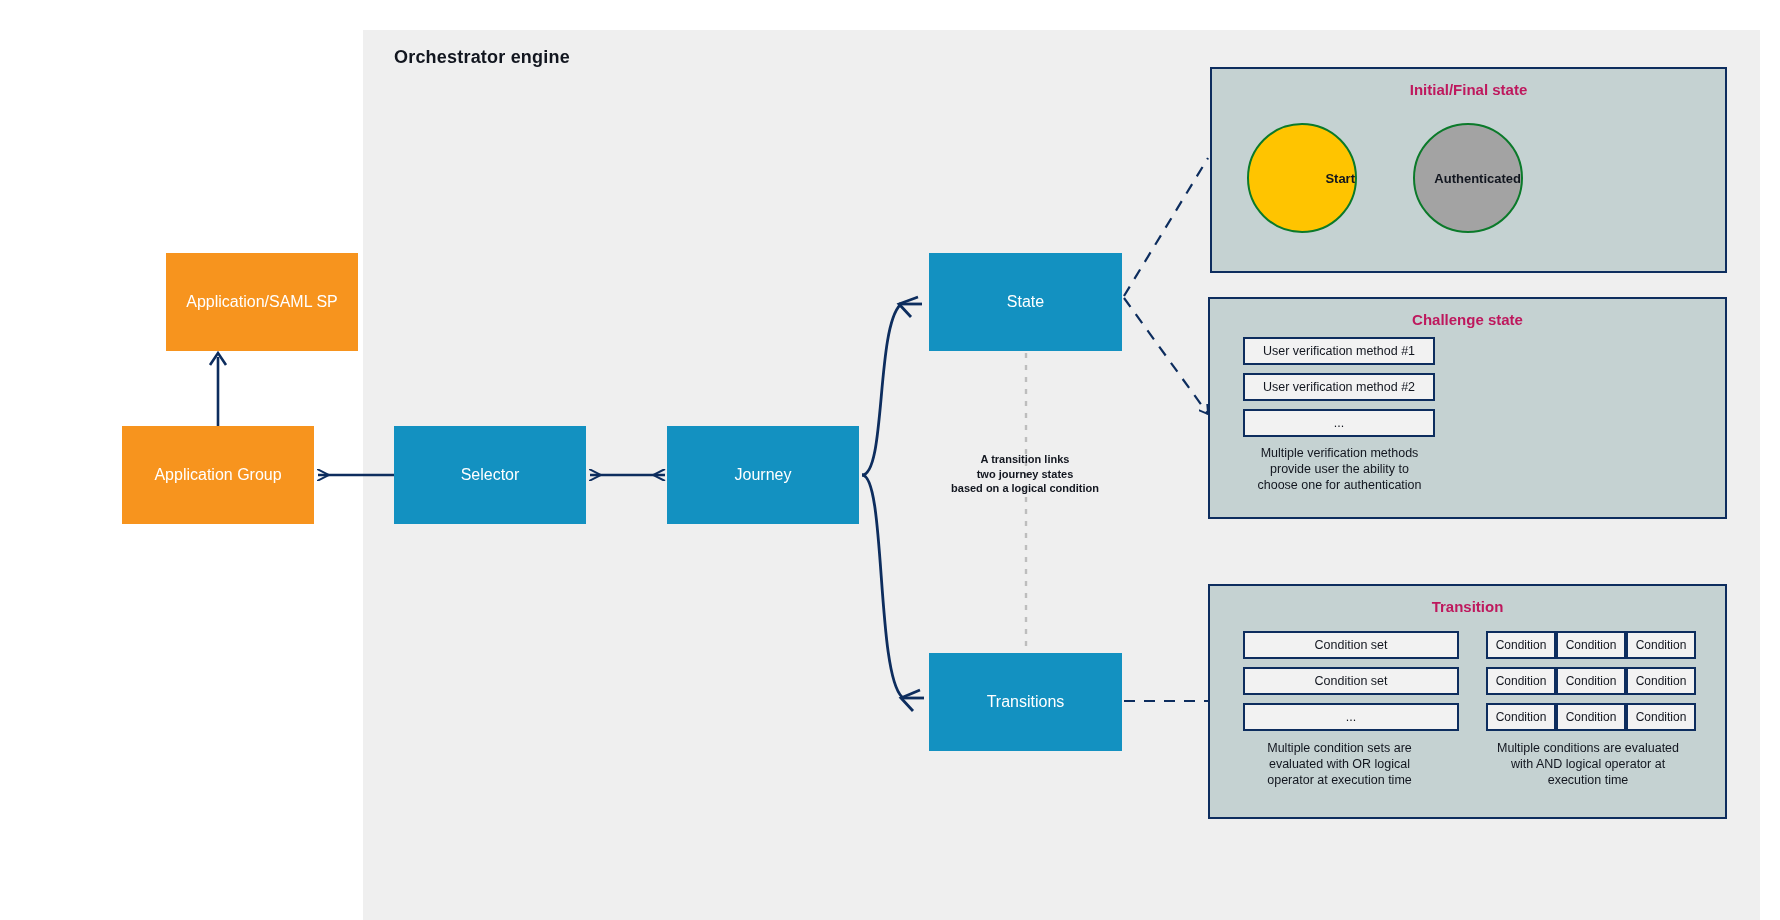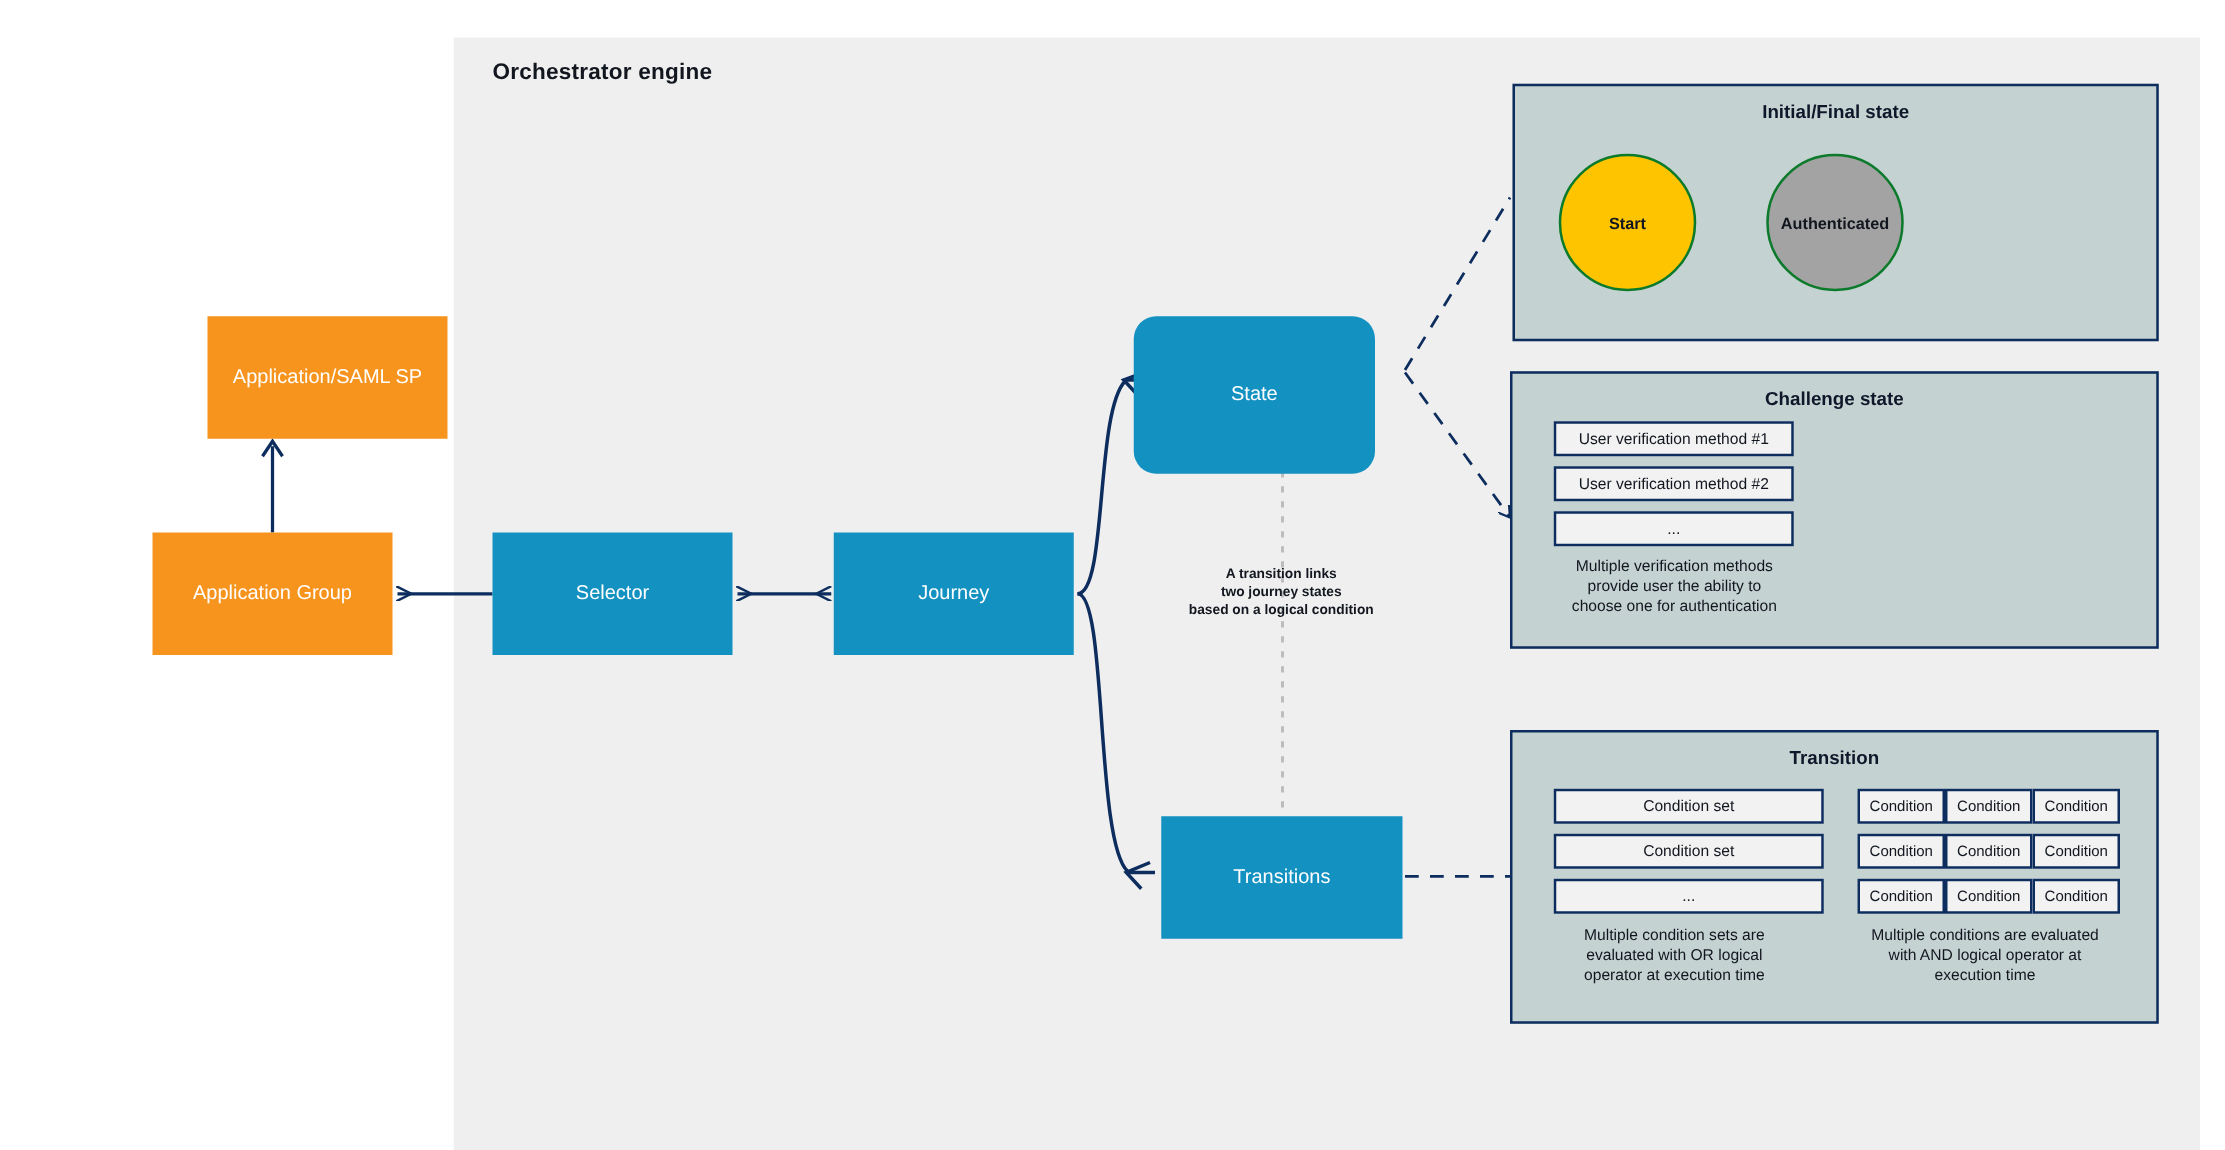--- a/index.html
+++ b/index.html
@@ -17,40 +17,40 @@
   
   .node{position:absolute;display:flex;align-items:center;justify-content:center;
         color:#ffffff;font-size:16px;text-align:center;box-sizing:border-box;}
   .node.orange{background:#f7941e;}
   .node.blue{background:#1391c1;}
 
   #n-app     {left:122px; top:253px; width:192px;height:98px;margin-left:44px;}
   #n-appgrp  {left:122px; top:426px; width:192px;height:98px;}
   #n-selector{left:394px; top:426px; width:192px;height:98px;}
   #n-journey {left:667px; top:426px; width:192px;height:98px;}
-  #n-state   {left:907px; top:253px; width:193px;height:126px;border-radius:18px;}
+  #n-state   {left:929px; top:253px; width:193px;height:98px;}
   #n-trans   {left:929px; top:653px; width:193px;height:98px;}
 
   
   .centre-note{position:absolute;left:880px;top:452px;width:290px;text-align:center;
                font-size:11px;font-weight:bold;color:#12161f;line-height:1.32;}
 
   
   .dpanel{position:absolute;background:#c5d2d2;border:2px solid #0d2d5e;
           box-sizing:border-box;}
   .dpanel-title{position:absolute;left:0;right:0;top:12px;text-align:center;
-                font-size:15px;font-weight:bold;color:#0f172a;}
+                font-size:15px;font-weight:bold;color:#be185d;}
 
   #p-initial  {left:1210px;top:67px; width:517px;height:206px;}
   #p-challenge{left:1208px;top:297px;width:519px;height:222px;padding-left:24px;}
   #p-transition{left:1208px;top:584px;width:519px;height:235px;}
 
   
   .circ{position:absolute;border:2px solid #0b7a2a;border-radius:50%;
-        display:flex;align-items:center;justify-content:center;
+        display:flex;align-items:center;justify-content:flex-end;
         font-size:13px;font-weight:bold;color:#12161f;box-sizing:border-box;}
   #c-start{left:1247px;top:123px;width:110px;height:110px;background:#ffc400;}
   #c-auth {left:1413px;top:123px;width:110px;height:110px;background:#a3a3a3;}
   #c-fail {left:1580px;top:123px;width:110px;height:110px;background:#fb5566;}
 
   
   .item{position:absolute;background:#f2f2f2;border:2px solid #0d2d5e;
         box-sizing:border-box;display:flex;align-items:center;justify-content:center;
         font-size:12.5px;color:#12161f;}
   .note{position:absolute;font-size:12.5px;color:#12161f;text-align:center;

